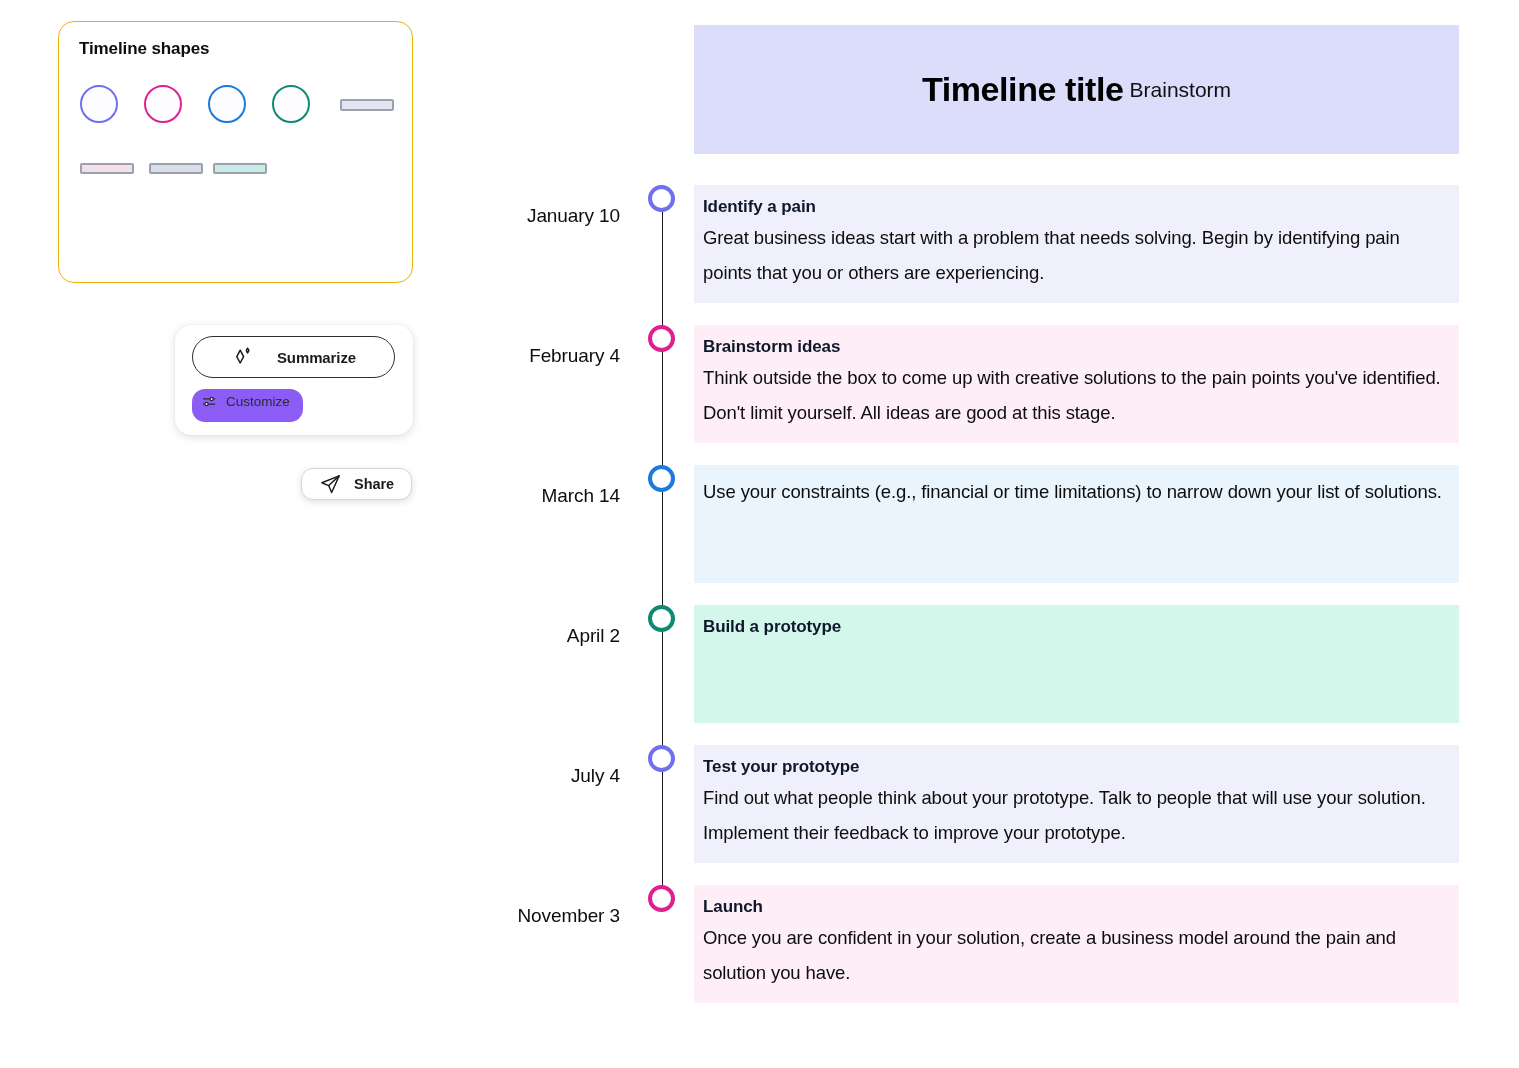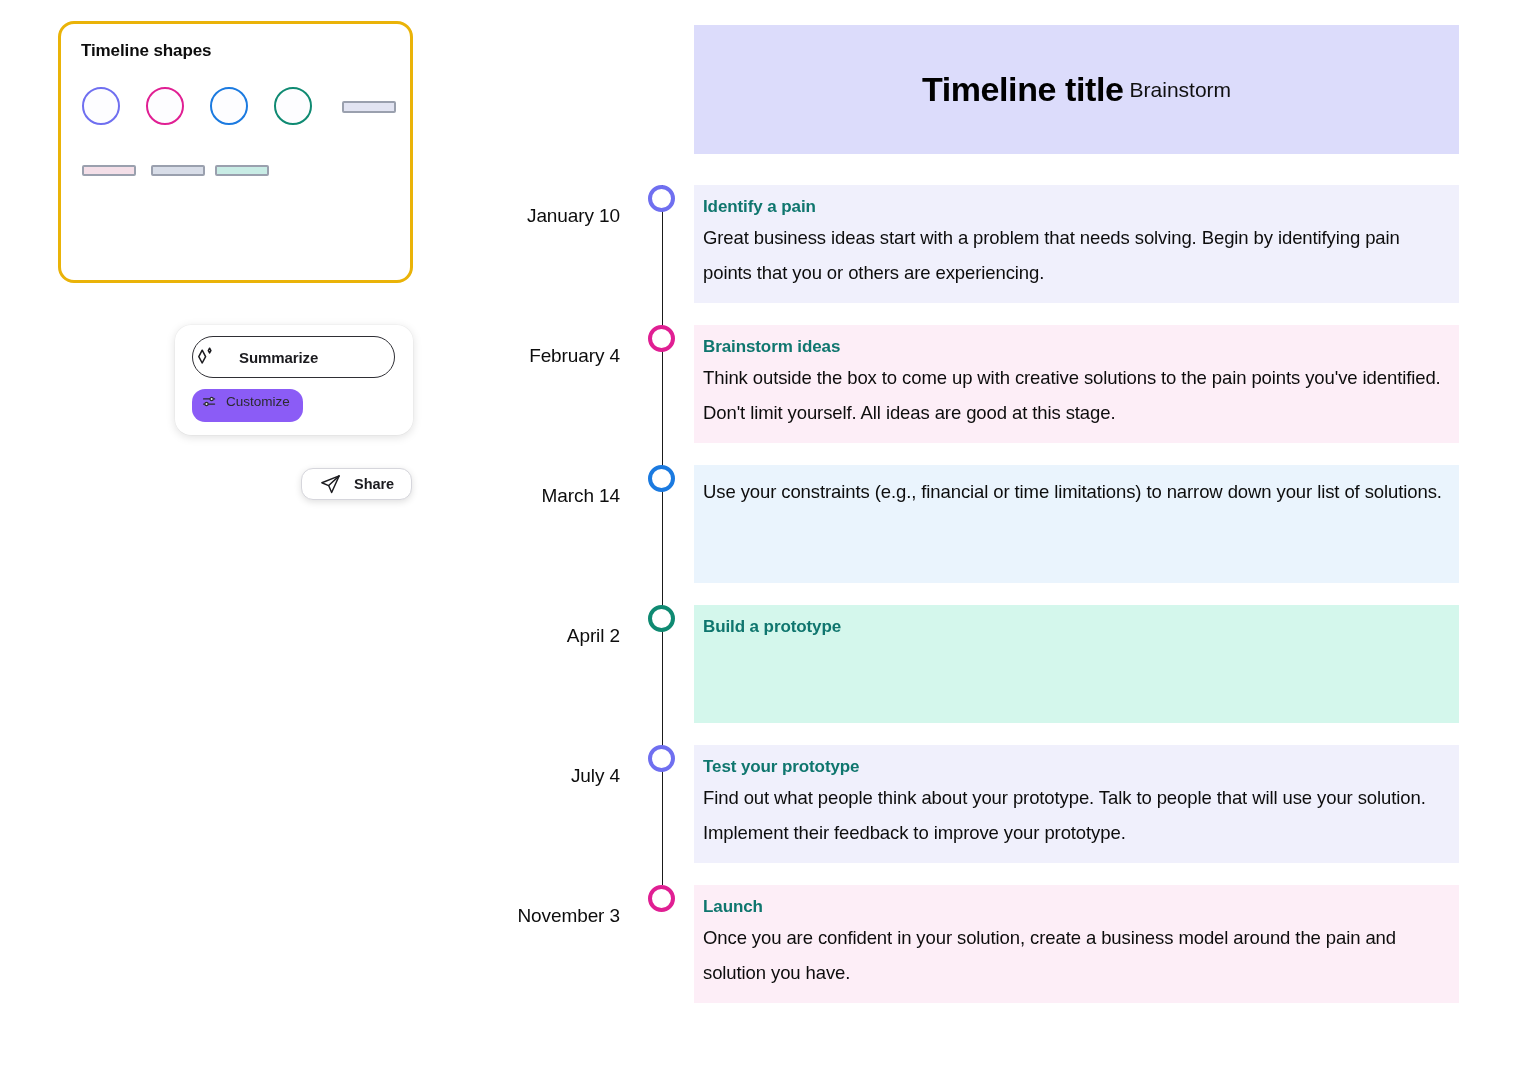--- a/index.html
+++ b/index.html
@@ -16,21 +16,21 @@
     overflow: hidden;
   }
 
   
   #shapes-panel {
     position: absolute;
     left: 58px;
     top: 21px;
     width: 355px;
     height: 262px;
-    border: 3px solid #eab308;
+    border: 1px solid #eab308;
     border-radius: 16px;
     background: #ffffff;
     box-sizing: border-box;
   }
   #shapes-panel .panel-title {
     position: absolute;
     left: 20px;
     top: 17px;
     font-size: 17px;
     font-weight: bold;
@@ -69,20 +69,21 @@
     position: absolute;
     left: 17px;
     top: 11px;
     width: 203px;
     height: 42px;
     border: 1.4px solid #2f2f35;
     border-radius: 21px;
     background: #ffffff;
     display: flex;
     align-items: center;
+    justify-content: center;
     gap: 22px;
     box-sizing: border-box;
     cursor: pointer;
   }
   #summarize-button .label {
     font-size: 15px;
     font-weight: bold;
     color: #1b1b1f;
     letter-spacing: -0.1px;
   }
@@ -209,21 +210,21 @@
     left: 204px;
     top: 0;
     width: 765px;
     min-height: 118px;
     padding: 9px 16px 12px 9px;
     box-sizing: border-box;
   }
   .t-card .c-title {
     font-size: 17px;
     font-weight: bold;
-    color: #0f766e;
+    color: #0f172a;
     letter-spacing: -0.1px;
     line-height: 26px;
   }
   .t-card .c-body {
     font-size: 18.5px;
     color: #0d0d0d;
     line-height: 35px;
     letter-spacing: -0.1px;
     max-width: 748px;
   }

